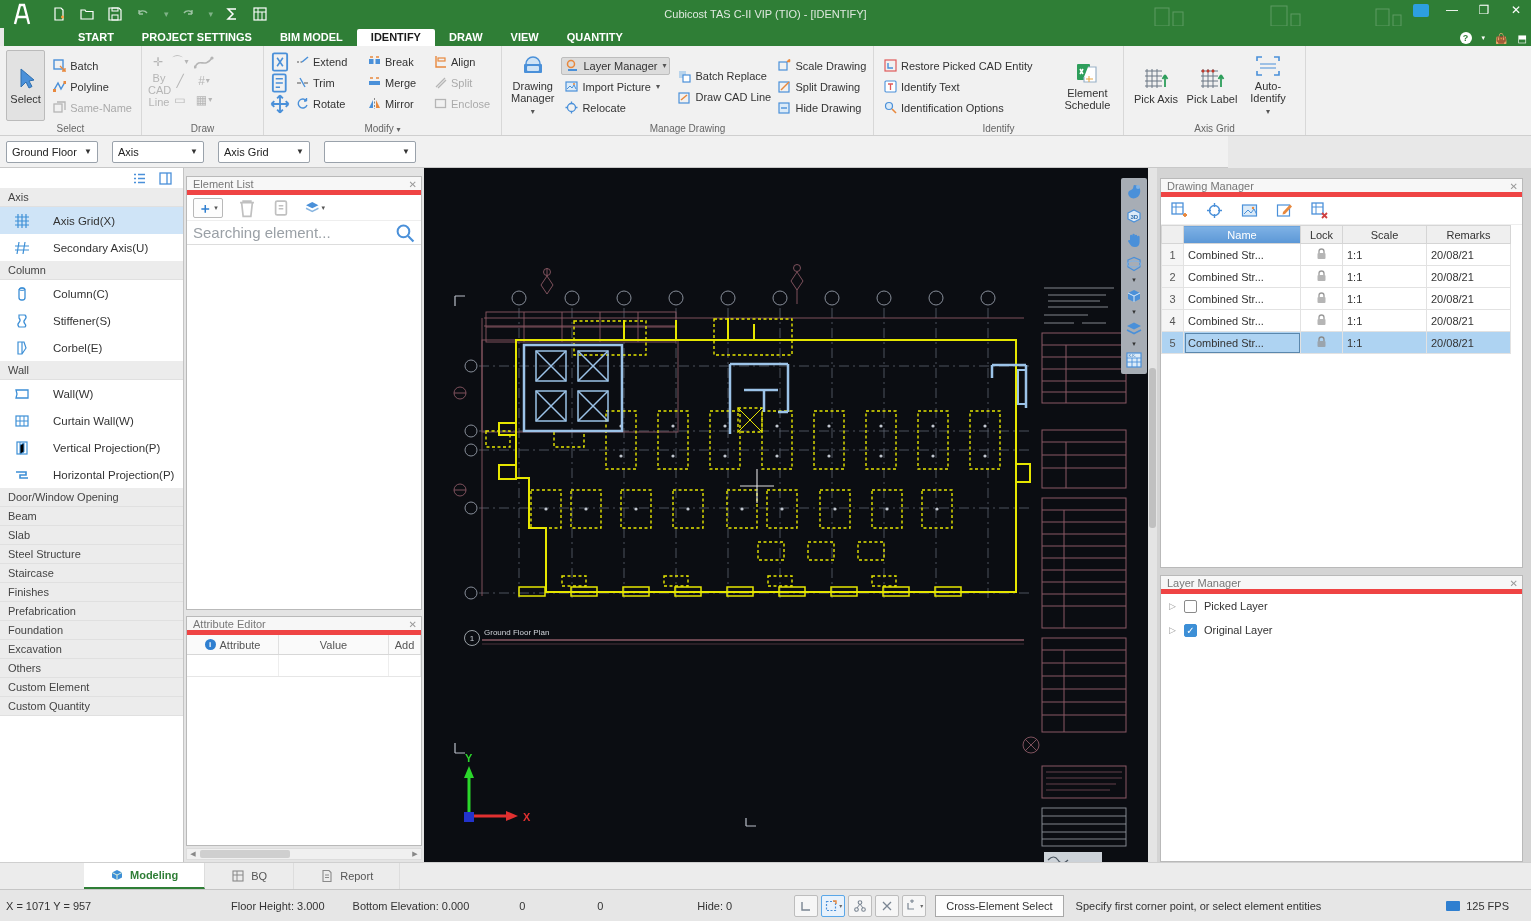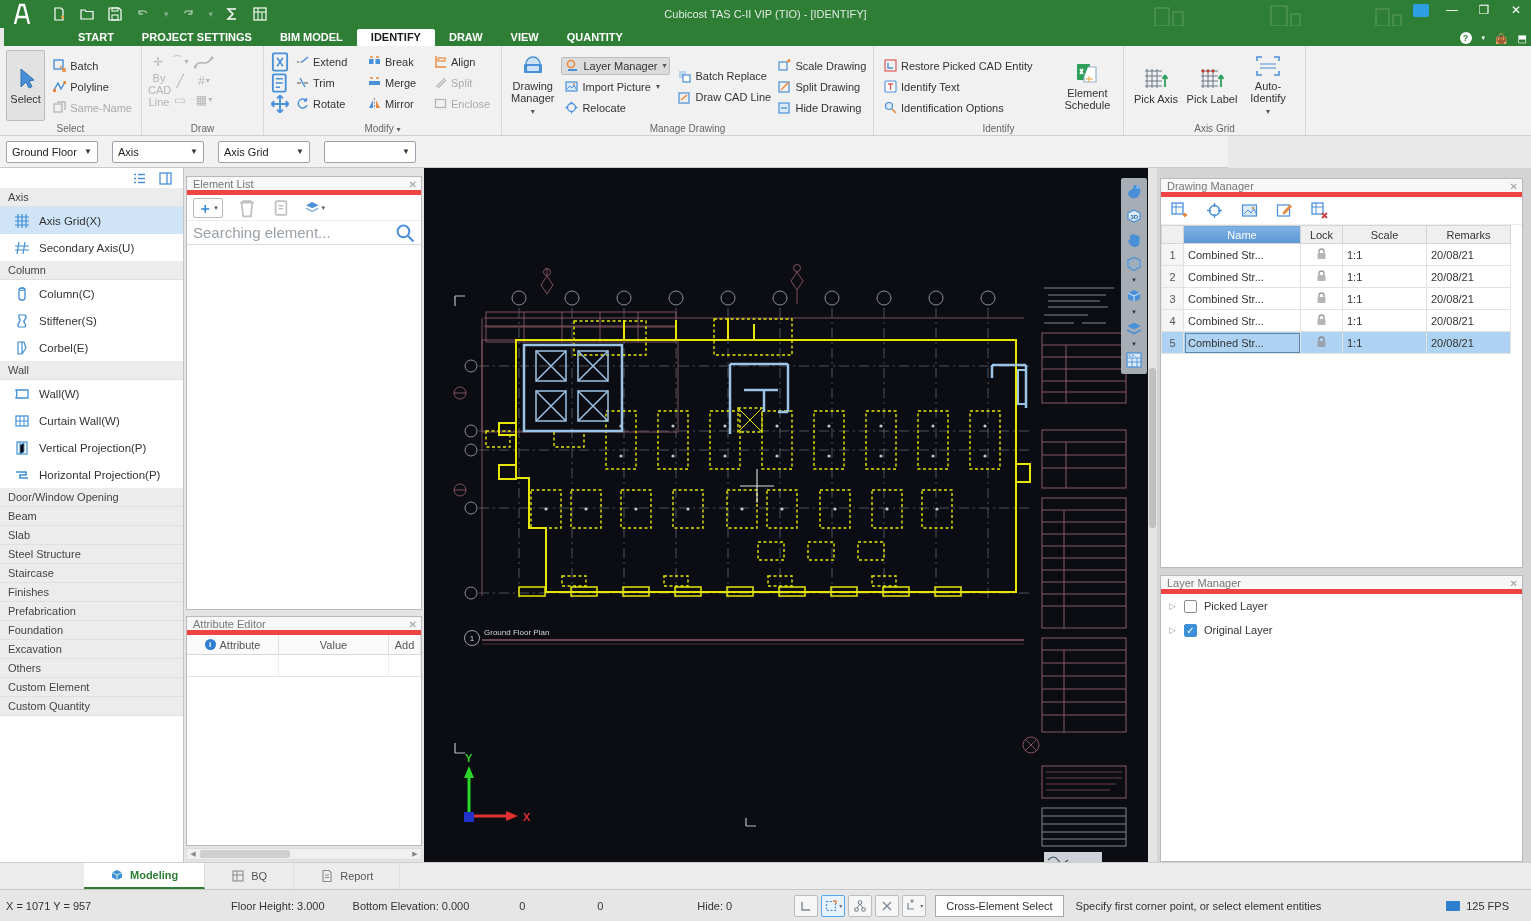--- a/index.html
+++ b/index.html
@@ -57,21 +57,21 @@
   .dropdown .darr { font-size:8px; color:#333; }
 
   
   #main { position:absolute; left:0; top:168px; width:1531px; height:694px; display:flex; }
 
   
   #sidebar { width:184px; background:#fff; border-right:1px solid #c4c4c4; overflow:hidden; }
   #side-tools { height:20px; display:flex; justify-content:flex-end; align-items:center; gap:6px; padding-right:8px; background:#fff; }
   #side-tools .iconbtn svg { width:13px; height:13px; }
   .sec-h { height:19px; background:#ececec; border-bottom:1px solid #e0e0e0; display:flex; align-items:center; padding-left:8px; color:#444; cursor:pointer; }
-  .side-item { height:27px; display:flex; align-items:center; gap:9px; padding-left:14px; cursor:pointer; color:#333; font-size:11.5px; }
+  .side-item { height:27px; display:flex; align-items:center; gap:23px; padding-left:14px; cursor:pointer; color:#333; font-size:11.5px; }
   .side-item.sel { background:#cfe4f7; }
   .side-item svg { width:16px; height:16px; flex:none; }
 
   
   #panelcol { width:240px; background:#e4e4e4; display:flex; flex-direction:column; padding:8px 2px 0 2px; }
   .panel { background:#fff; border:1px solid #b9b9b9; display:flex; flex-direction:column; }
   .ptitle { height:18px; background:#f7f7f7; border-bottom:5px solid #ef4444; color:#777; display:flex; align-items:center; padding:0 6px; position:relative; }
   .pclose { position:absolute; right:4px; top:2px; color:#999; font-size:10px; cursor:pointer; }
   #element-list { flex:1; }
   #el-toolbar { height:26px; display:flex; align-items:center; gap:14px; padding:0 6px; border-bottom:1px solid #eee; }

